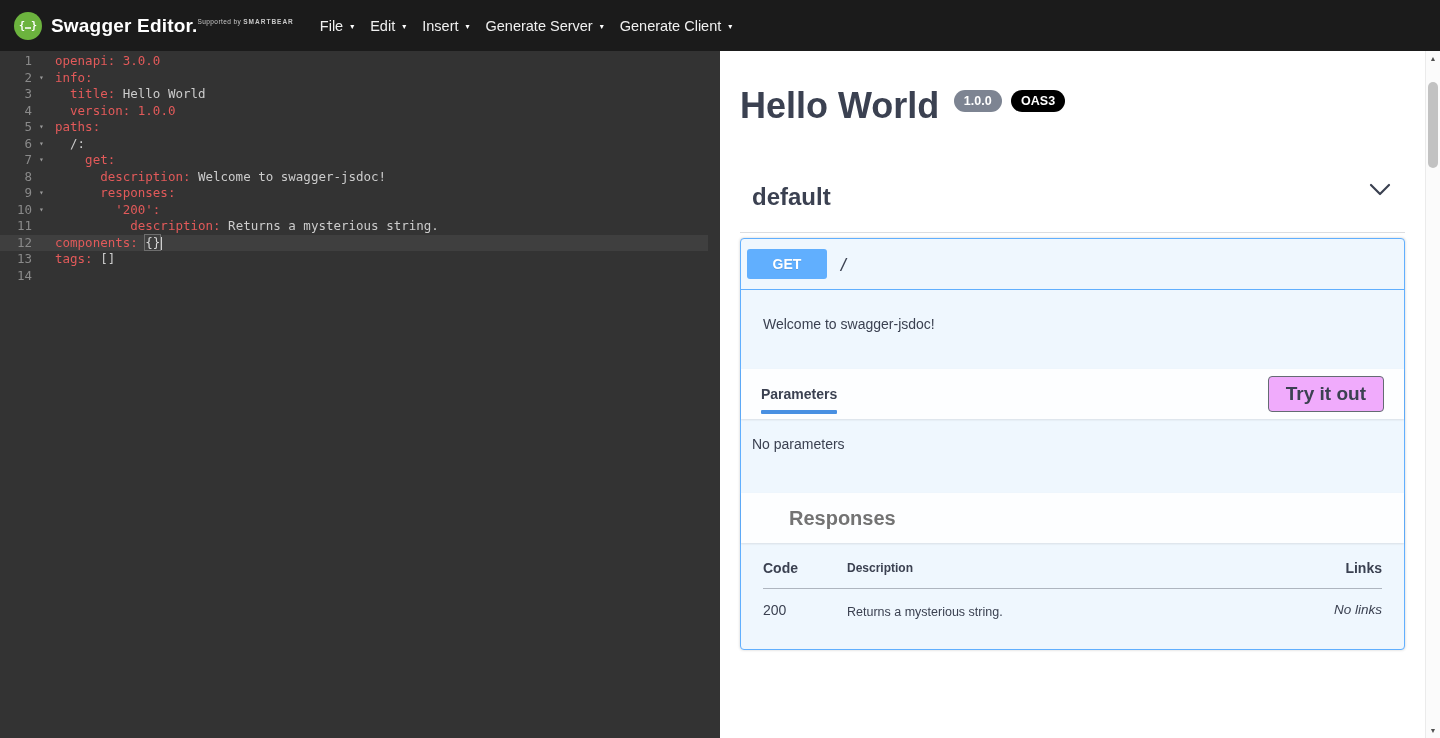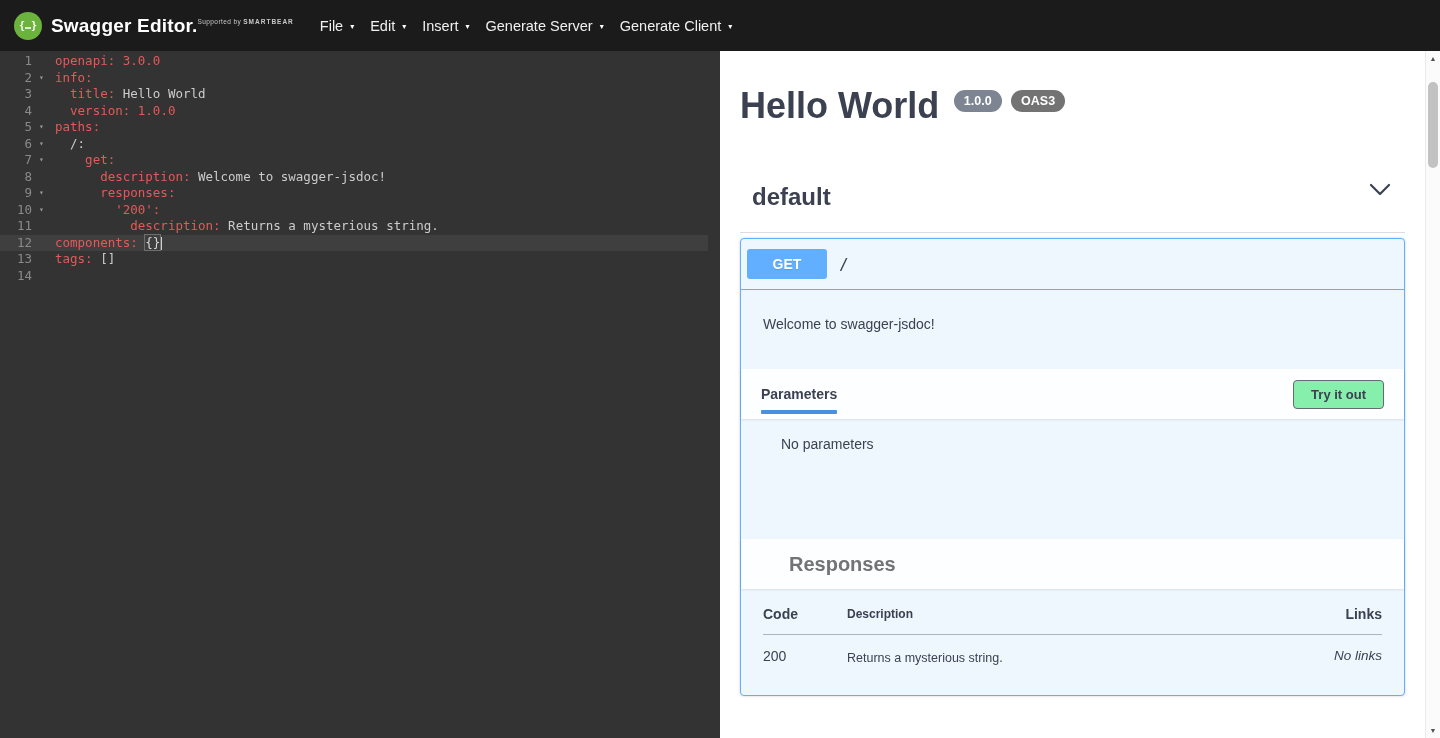--- a/index.html
+++ b/index.html
@@ -46,21 +46,21 @@
     vertical-align:middle; margin-left:1px; }
 
   
   .preview { position:relative; width:705px; height:687px; background:#fff;
     color:#3b4151; padding:0 20px; overflow:hidden; }
   .info-block { padding-top:34px; }
   .api-title { display:inline; font-size:36px; font-weight:bold; color:#3b4151; }
   .badge { display:inline-block; color:#fff; font-size:12.5px; font-weight:bold;
     border-radius:57px; padding:4px 10px; margin-left:10px; position:relative; top:-13px; }
   .badge.version { background:#7d8492; }
-  .badge.oas { background:#737373; margin-left:5px; }
+  .badge.oas { background:#000000; margin-left:5px; }
 
   .tag-header { margin-top:56px; height:50px; display:flex; align-items:flex-start;
     justify-content:space-between; padding:0 14px 0 12px;
     border-bottom:1px solid rgba(59,65,81,.18); cursor:pointer; }
   .tag-name { font-size:24px; font-weight:600; color:#3b4151; }
   .chev { display:flex; align-items:center; }
 
   .opblock { margin-top:5px; border:1px solid #61affe; border-radius:4px;
     background:#eff7fe; box-shadow:0 0 3px rgba(0,0,0,.19); }
   .op-summary { display:flex; align-items:center; padding:10px 6px; cursor:pointer;
@@ -69,24 +69,24 @@
     width:80px; text-align:center; padding:7px 0; border-radius:3px;
     text-shadow:0 1px 0 rgba(0,0,0,.1); }
   .op-path { margin-left:12px; font-family:"DejaVu Sans Mono", monospace;
     font-size:16px; color:#3b4151; }
   .op-desc { height:79px; padding:26px 22px; font-size:14px; color:#3b4151; }
   .sec-header { height:50px; display:flex; align-items:center; justify-content:space-between;
     padding:0 20px; background:rgba(255,255,255,.85); box-shadow:0 1px 2px rgba(0,0,0,.1); }
   .tab-item { position:relative; font-size:14px; font-weight:bold; color:#3b4151; cursor:pointer; }
   .tab-item::after { content:""; position:absolute; left:0; right:0; bottom:-12px;
     height:4px; background:#4990e2; border-radius:1px; }
-  .tryout-btn { background:#86efac; border:1.5px solid #646b73; border-radius:4px;
-    padding:6px 17px; font-size:13px; font-weight:600; color:#3b4151; cursor:pointer;
+  .tryout-btn { background:#f0abfc; border:1.5px solid #646b73; border-radius:4px;
+    padding:6px 17px; font-size:19px; font-weight:600; color:#3b4151; cursor:pointer;
     font-family:"Liberation Sans", sans-serif; }
-  .params-body { height:120px; padding:17px 40px; font-size:14px; color:#3b4151; }
+  .params-body { height:74px; padding:17px 11px; font-size:14px; color:#3b4151; }
   .sec-title { font-size:20px; font-weight:bold; color:#737373;margin-left:28px; }
   .responses-body { padding:2px 22px 30px; }
   table.responses { width:100%; border-collapse:collapse; }
   table.responses thead td { border-bottom:1px solid rgba(59,65,81,.2);
     padding:15px 0 12px; color:#3b4151; font-weight:bold; }
   td.h-code { width:84px; font-size:14px; }
   td.h-desc { font-size:12px; }
   td.h-links { width:120px; font-size:14px; text-align:right; }
   table.responses tbody td { padding-top:13px; vertical-align:top; color:#3b4151; }
   td.r-code { font-size:14px; }

